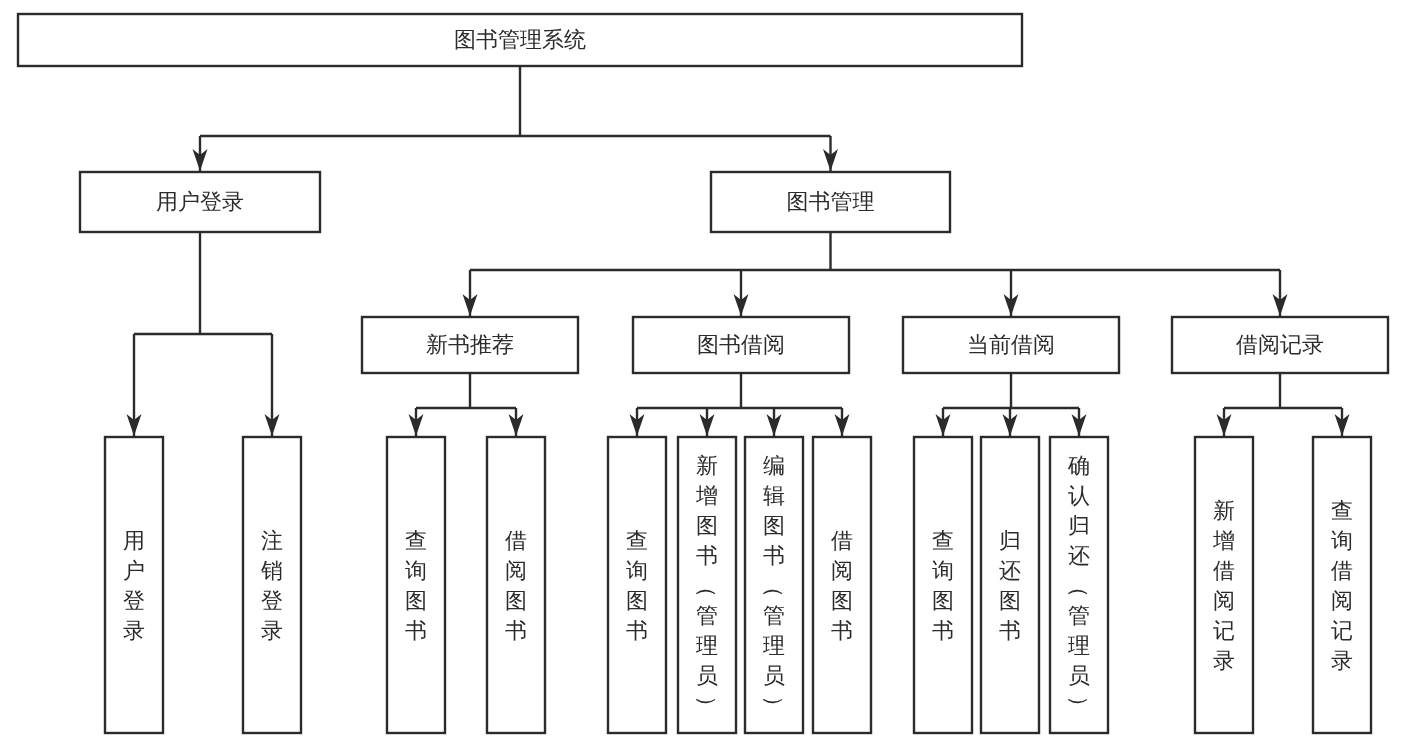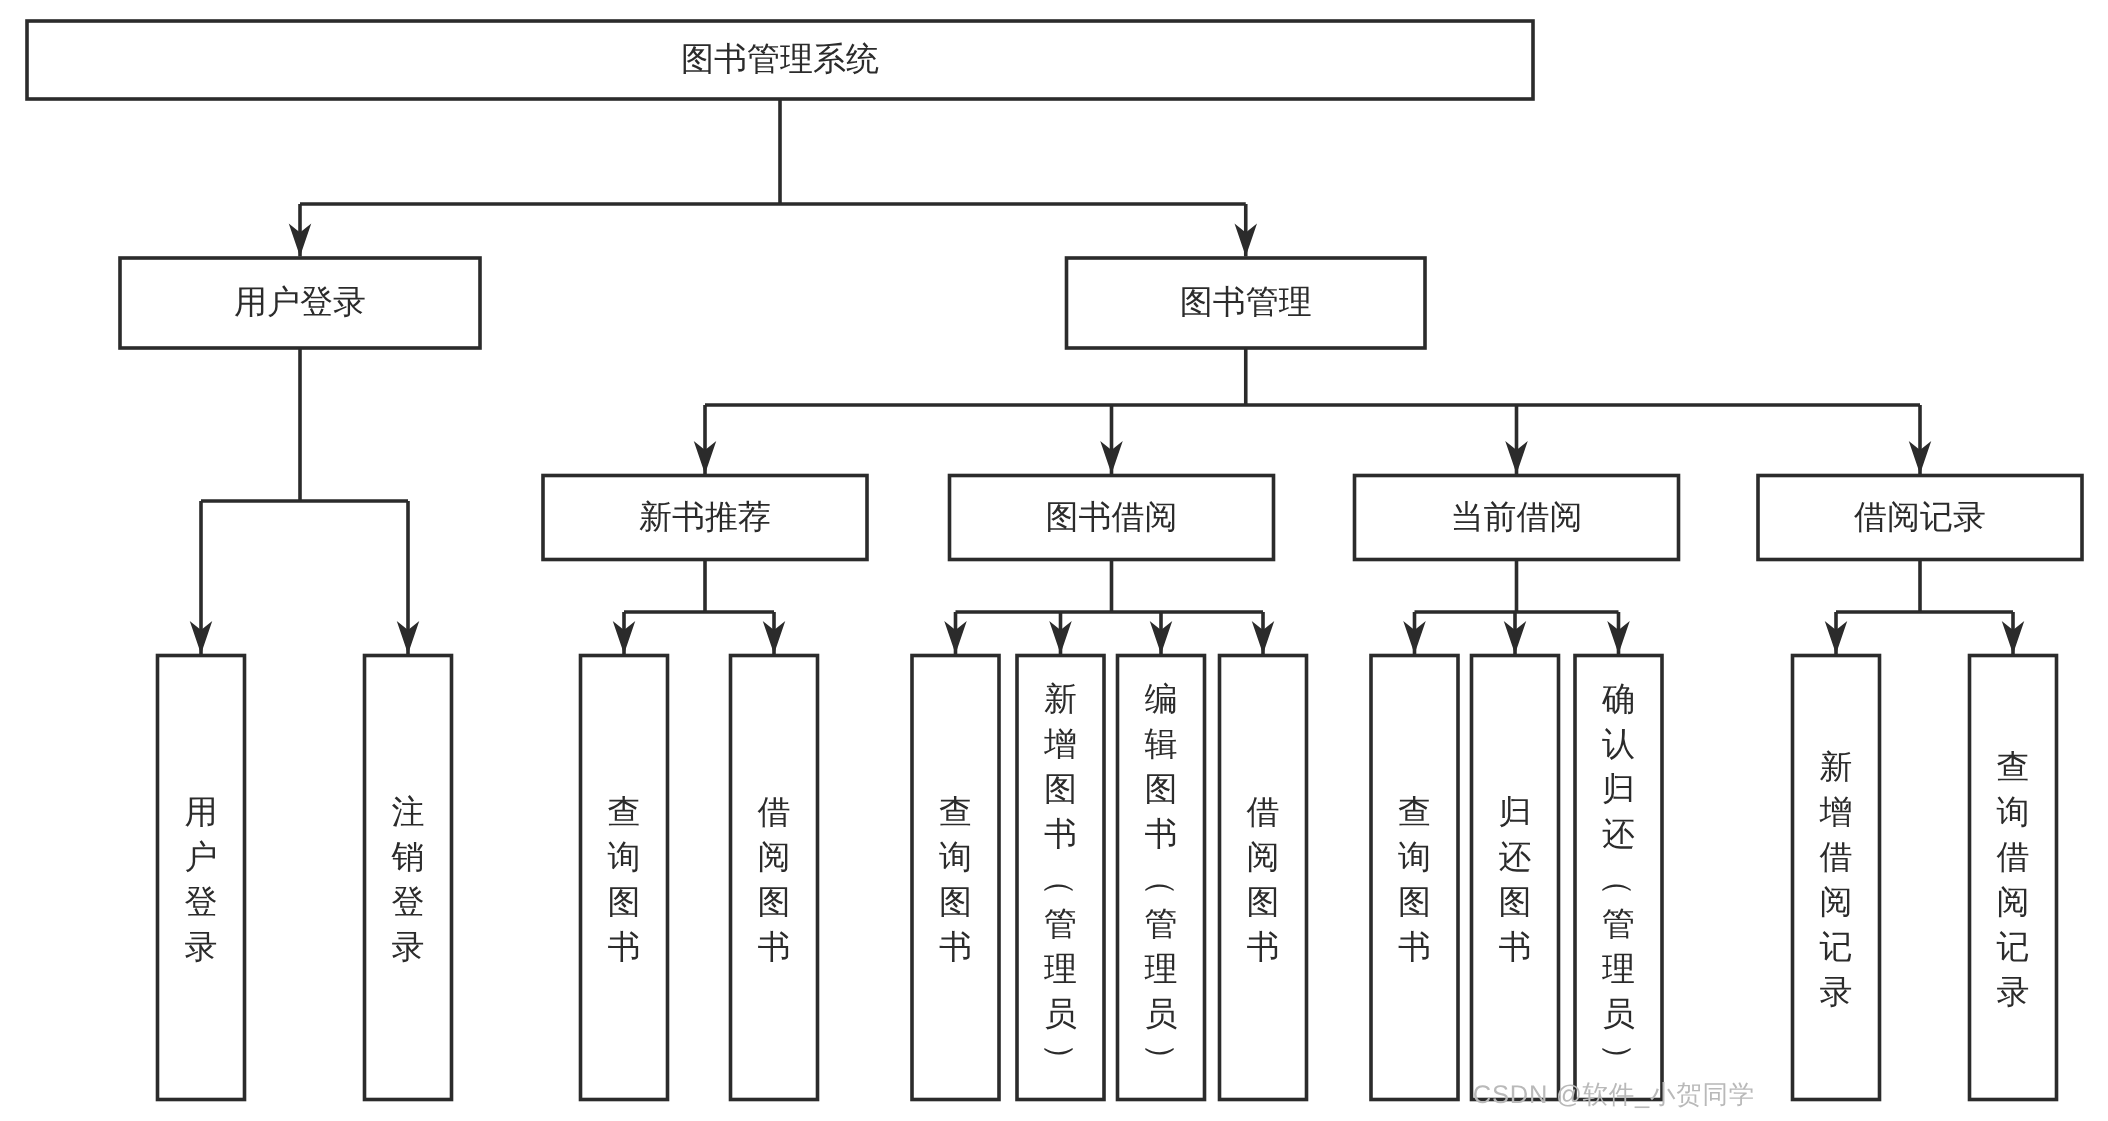--- a/index.html
+++ b/index.html
@@ -261,15 +261,14 @@
           <text x="1342" y="518.4" class="node-label-vert">查</text>
           <text x="1342" y="548.4" class="node-label-vert">询</text>
           <text x="1342" y="578.4" class="node-label-vert">借</text>
           <text x="1342" y="608.4" class="node-label-vert">阅</text>
           <text x="1342" y="638.4" class="node-label-vert">记</text>
           <text x="1342" y="668.4" class="node-label-vert">录</text>
         </g>
       </g>
   </svg>
 
-  <div class="watermark">CSDN @软件_小贺同学</div>
 
 </div>
 
 </body></html>

